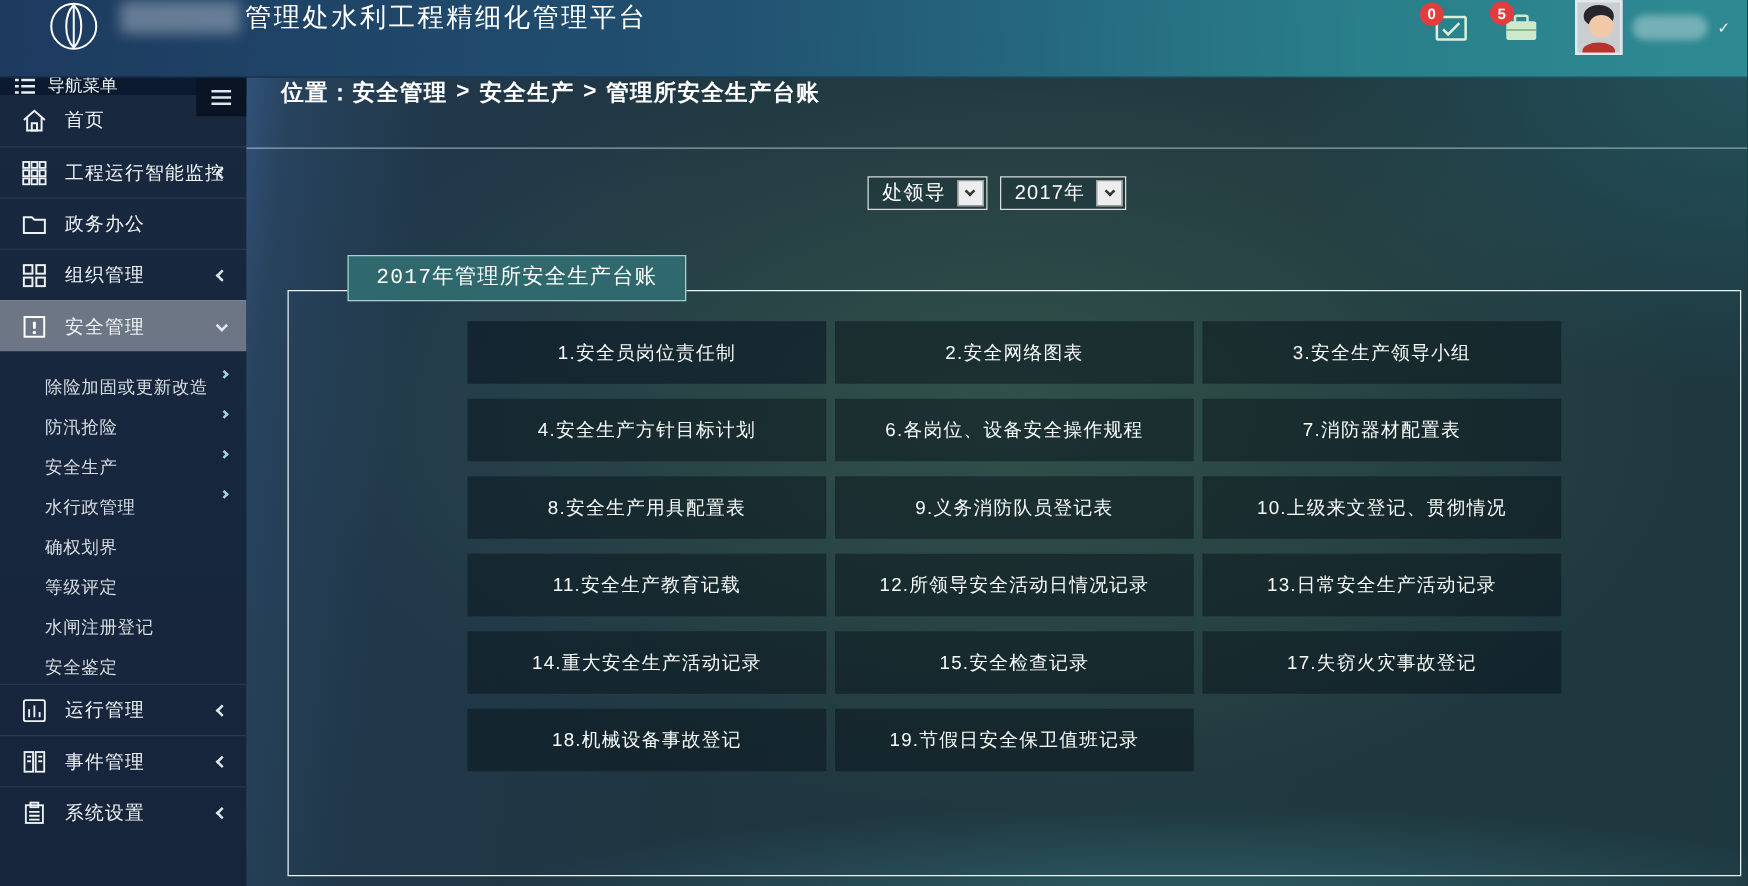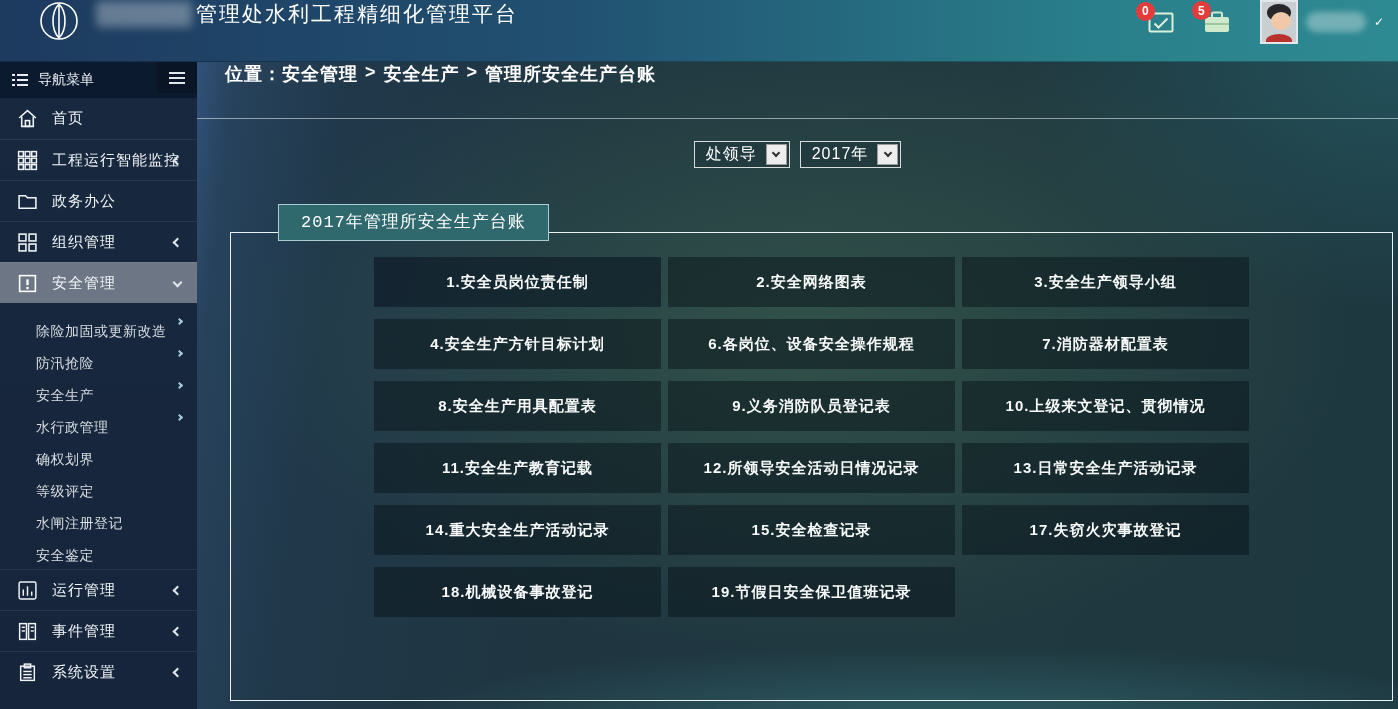--- a/index.html
+++ b/index.html
@@ -30,21 +30,21 @@
     background:#f2c9a8; border-radius:50%; }
   .avatar .shirt { position:absolute; bottom:-5px; left:4px; right:4px; height:13px;
     background:#b8322e; border-radius:50% 50% 0 0; }
   .redacted-name { width:60px; height:20px; border-radius:10px;
     background:rgba(255,255,255,0.34); filter:blur(3px); margin-right:8px; }
   .user-check { color:#fff; font-size:12px; }
 
   
   .sidebar { position:absolute; top:62px; left:0; width:197px; bottom:0;
     background:linear-gradient(180deg,#18283f 0%,#16253b 100%); z-index:4; }
-  .nav-head { height:36px; background:#0b1a2e; display:flex; align-items:center;
+  .nav-head { height:14px; background:#0b1a2e; display:flex; align-items:center;
     color:#e8eef3; font-size:14px; padding-left:12px; position:relative; }
   .nav-head .nh-icon { margin-right:10px; display:flex; }
   .hamburger { position:absolute; right:0; top:0; width:40px; height:31px;
     background:#091424; display:flex; align-items:center; justify-content:center;
     cursor:pointer; }
   .nav-item { height:41px; display:flex; align-items:center; position:relative;
     padding-left:16px; cursor:pointer; border-top:1px solid rgba(255,255,255,0.08); }
   .nav-item:first-child { border-top:none;text-align:center; }
   .nav-item .nav-icon { width:22px; height:22px; margin-right:14px; display:flex;
     align-items:center; justify-content:center; }
@@ -83,21 +83,21 @@
     border:1px solid #9a9a9a; display:flex; align-items:center; justify-content:center; }
   .select .sel-arrow .chev-s { width:6px; height:6px; border-left:2px solid #333;
     border-bottom:2px solid #333; transform:rotate(-45deg); margin-top:-3px; }
 
   .panel { position:absolute; left:33px; right:5px; top:170px; bottom:8px;
     border:1px solid #eaf2f2; }
   .legend { position:absolute; top:-29px; left:47px; height:37px; line-height:35px;
     padding:0 22px; background:#2f686d; border:1px solid #a9cdd0; color:#fff;
     font-size:17px; letter-spacing:1px;font-family:Liberation Mono, monospace; }
   .grid { margin-top:24px; display:grid; grid-template-columns:repeat(3,287px);
-    column-gap:7px; row-gap:12px; justify-content:center;font-weight:bold; }
+    column-gap:7px; row-gap:12px; justify-content:center; }
   .gbtn { height:50px; background:rgba(9,21,26,0.52); color:#f7faf9; font-size:15px;
     display:flex; align-items:center; justify-content:center; letter-spacing:1px;
     cursor:pointer; }
   .gbtn:first-child { background:rgba(10,22,34,0.60); }
 
   svg { display:block; }
 </style>
 </head>
 <body>
 

